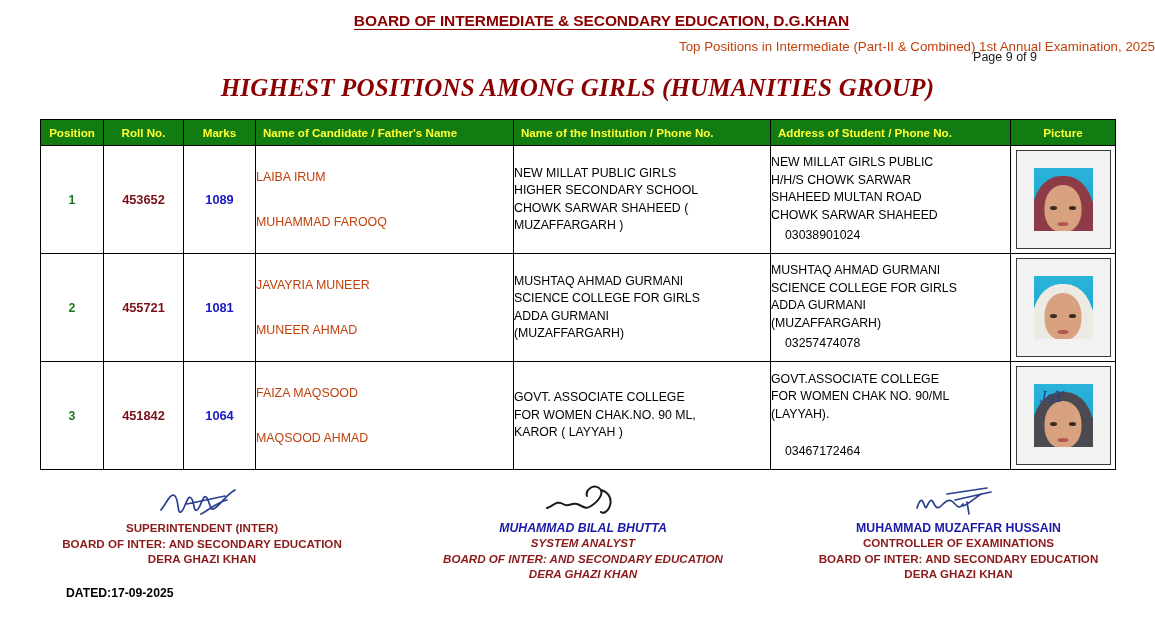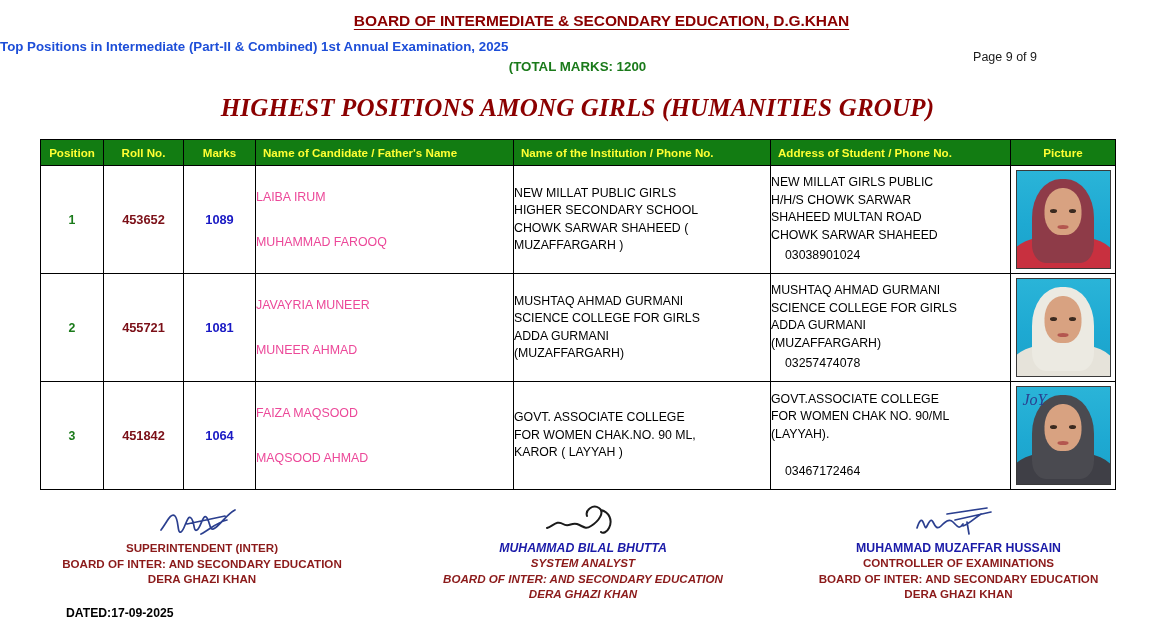--- a/index.html
+++ b/index.html
@@ -18,23 +18,23 @@
   .hdr-line-1 {
     text-align: center;
     color: #8b0000;
     font-weight: bold;
     font-size: 15.5px;
     letter-spacing: -0.1px;
     padding-left: 48px;
   }
   .hdr-line-1 span { text-decoration: underline; text-underline-offset: 3px; }
   .hdr-line-2 {
-    text-align: left;
-    color: #1d4ed8;
-    font-weight: bold;
+    text-align: right;
+    color: #c2410c;
+    font-weight: normal;
     font-size: 13.3px;
     margin-top: 9px;
   }
   .hdr-line-3 {
     text-align: center;
     color: #1a7a1a;
     font-weight: bold;
     font-size: 13.3px;
     margin-top: 5px;
   }
@@ -87,21 +87,21 @@
   .col-cand   { width: 258px; }
   .col-inst   { width: 257px; }
   .col-addr   { width: 240px; }
   .col-pic    { width: 105px; }
 
   tbody tr { height: 108px; }
   td.pos    { text-align: center; color: #1a7a1a; font-weight: bold; font-size: 12.3px; }
   td.roll   { text-align: center; color: #7b0f17; font-weight: bold; font-size: 12.8px; }
   td.marks  { text-align: center; color: #1919c4; font-weight: bold; font-size: 12.8px; }
 
-  td.cand { padding: 9px 0 9px 14px; vertical-align: top; font-size: 12.4px; color: #ec4899; }
+  td.cand { padding: 9px 0 9px 14px; vertical-align: top; font-size: 12.4px; color: #c2410c; }
   td.cand .cand-name   { line-height: 1.2; }
   td.cand .father-name { margin-top: 30px; line-height: 1.2; }
 
   td.inst, td.addr {
     padding: 10px 6px 8px 10px;
     vertical-align: top;
     font-size: 12.3px;
     color: #000;
     line-height: 1.42;
   }
@@ -111,21 +111,21 @@
 
   td.pic { text-align: center; padding: 3px; }
 
   
   .photo-frame {
     width: 95px;
     height: 99px;
     margin: 0 auto;
     border: 1px solid #3a3a3a;
     background: #f2f2f2;
-    padding: 0;
+    padding: 17px;
   }
   .photo {
     width: 100%;
     height: 100%;
     position: relative;
     overflow: hidden;
     background: linear-gradient(#2ab4d8 0%, #1ea9d2 55%, #1ba2c9 100%);
   }
   .photo .shoulders {
     position: absolute;
@@ -233,21 +233,20 @@
     font-weight: bold;
     color: #000;
   }
 </style>
 </head>
 <body>
 
 <div class="doc-header">
   <div class="hdr-line-1"><span>BOARD OF INTERMEDIATE &amp; SECONDARY EDUCATION, D.G.KHAN</span></div>
   <div class="hdr-line-2">Top Positions in Intermediate (Part-II &amp; Combined) 1st Annual Examination, 2025</div>
-  <div class="hdr-line-3">(TOTAL MARKS:  1200</div>
   <div class="page-indicator">Page 9 of 9</div>
   <div class="main-title">HIGHEST POSITIONS AMONG GIRLS (HUMANITIES GROUP)</div>
 </div>
 
 <div class="table-wrap">
   <table class="results">
     <colgroup>
       <col class="col-pos">
         <col class="col-roll">
         <col class="col-marks">

